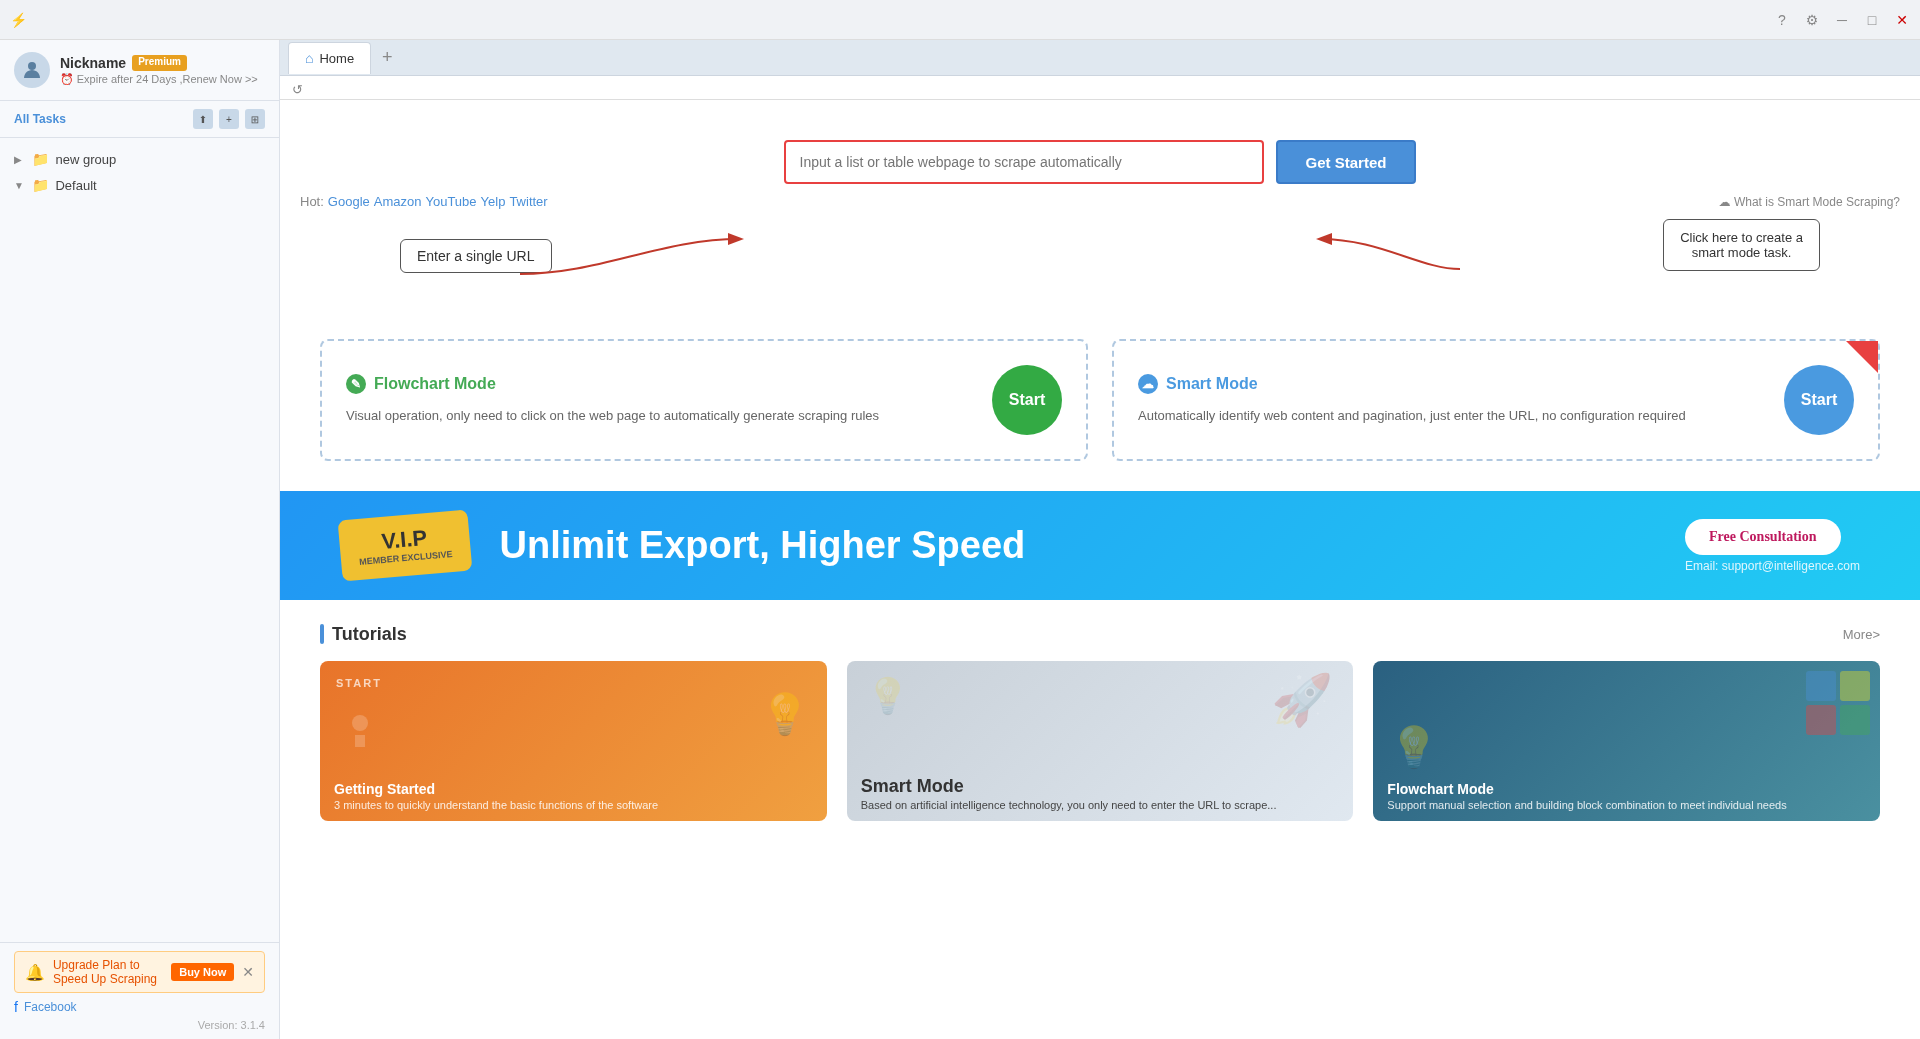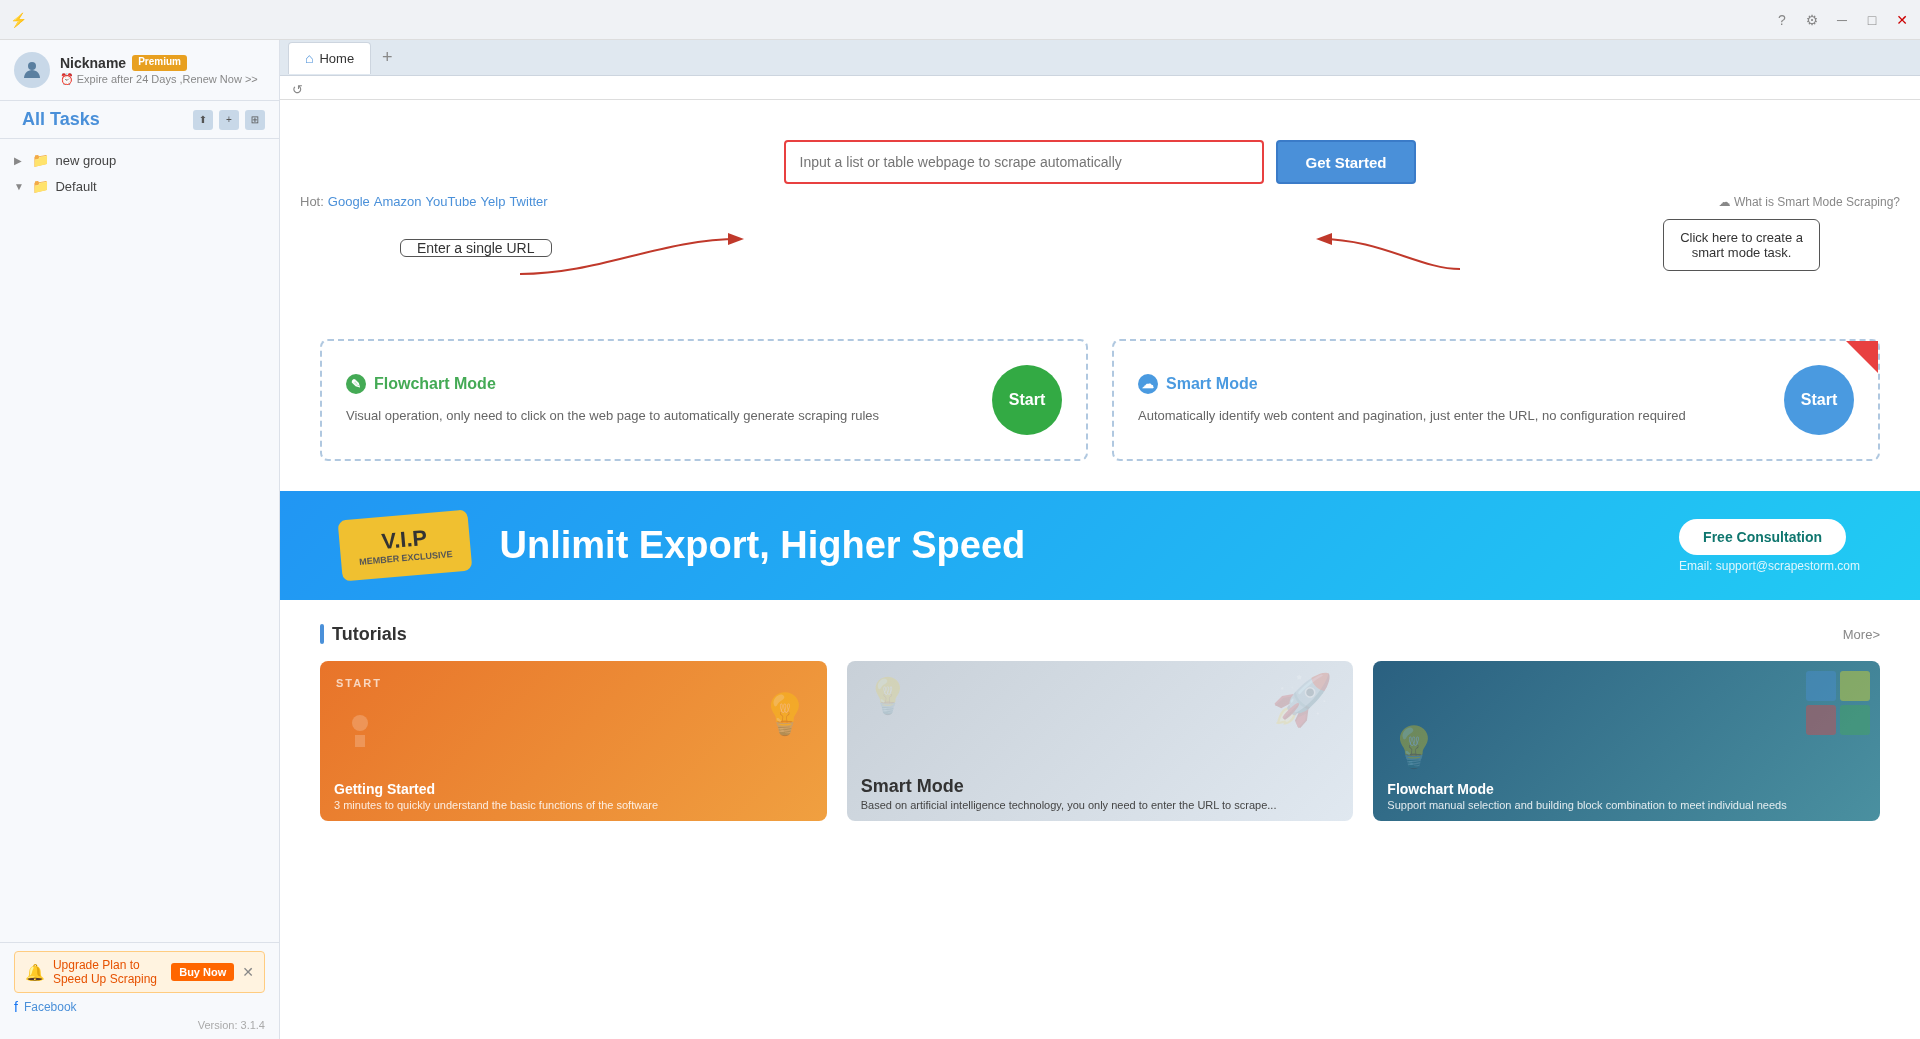--- a/index.html
+++ b/index.html
@@ -74,24 +74,23 @@
 
     .all-tasks-header {
       display: flex;
       align-items: center;
       padding: 8px 14px;
       border-bottom: 1px solid #dce1e9;
     }
     .all-tasks-label {
       flex: 1;
       color: #4a90d9;
-      font-size: 18px;
+      font-size: 12px;
       font-weight: 600;
       cursor: pointer;
-      margin-left: 8px;
     }
     .task-actions {
       display: flex;
       gap: 6px;
     }
     .task-action-btn {
       width: 20px; height: 20px;
       background: #c8d8e8;
       border: none;
       border-radius: 3px;
@@ -263,21 +262,21 @@
     }
     .hot-link { color: #4a90d9; text-decoration: none; font-size: 13px; cursor: pointer; }
 
     
     .callout-single-url {
       position: absolute;
       left: 80px;
       top: 10px;
       border: 1.5px solid #555;
       border-radius: 6px;
-      padding: 0 16px;
+      padding: 8px 16px;
       background: white;
       font-size: 14px;
       color: #333;
       white-space: nowrap;
     }
 
     
     .callout-smart-mode {
       position: absolute;
       right: 60px;
@@ -390,28 +389,29 @@
     }
     .vip-badge-sub { font-size: 9px; font-weight: 700; color: #555; }
     .vip-text {
       flex: 1;
       color: white;
       font-size: 38px;
       font-weight: 900;
     }
     .free-consult-btn {
       background: white;
-      color: #0f766e;
+      color: #be185d;
       border: none;
       border-radius: 20px;
       padding: 10px 24px;
       font-size: 14px;
       font-weight: 600;
       cursor: pointer;
       white-space: nowrap;
+      font-family: Liberation Serif, serif;
     }
     .vip-email { color: rgba(255,255,255,0.85); font-size: 12px; margin-top: 4px; text-align: center; }
 
     
     .tutorials-section {
       padding: 24px 40px;
       background: white;
     }
     .tutorials-header {
       display: flex;
@@ -637,21 +637,21 @@
         </div>
 
         <div class="vip-banner">
           <div class="vip-badge">
             <span>V.I.P</span>
             <span class="vip-badge-sub">MEMBER EXCLUSIVE</span>
           </div>
           <div class="vip-text">Unlimit Export, Higher Speed</div>
           <div>
             <button class="free-consult-btn">Free Consultation</button>
-            <div class="vip-email">Email: support@scrapestorm.com</div>
+            <div class="vip-email">Email: support@intelligence.com</div>
           </div>
         </div>
 
         <div class="tutorials-section">
           <div class="tutorials-header">
             <div class="tutorials-title">
               <span>Tutorials</span>
             </div>
             <a class="more-link">More&gt;</a>
           </div>

